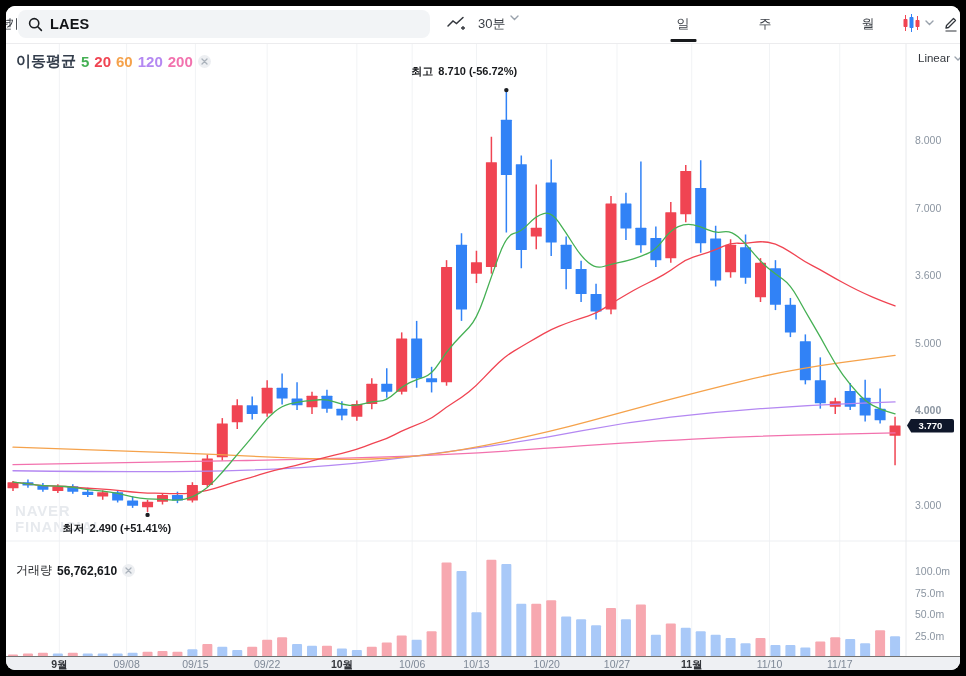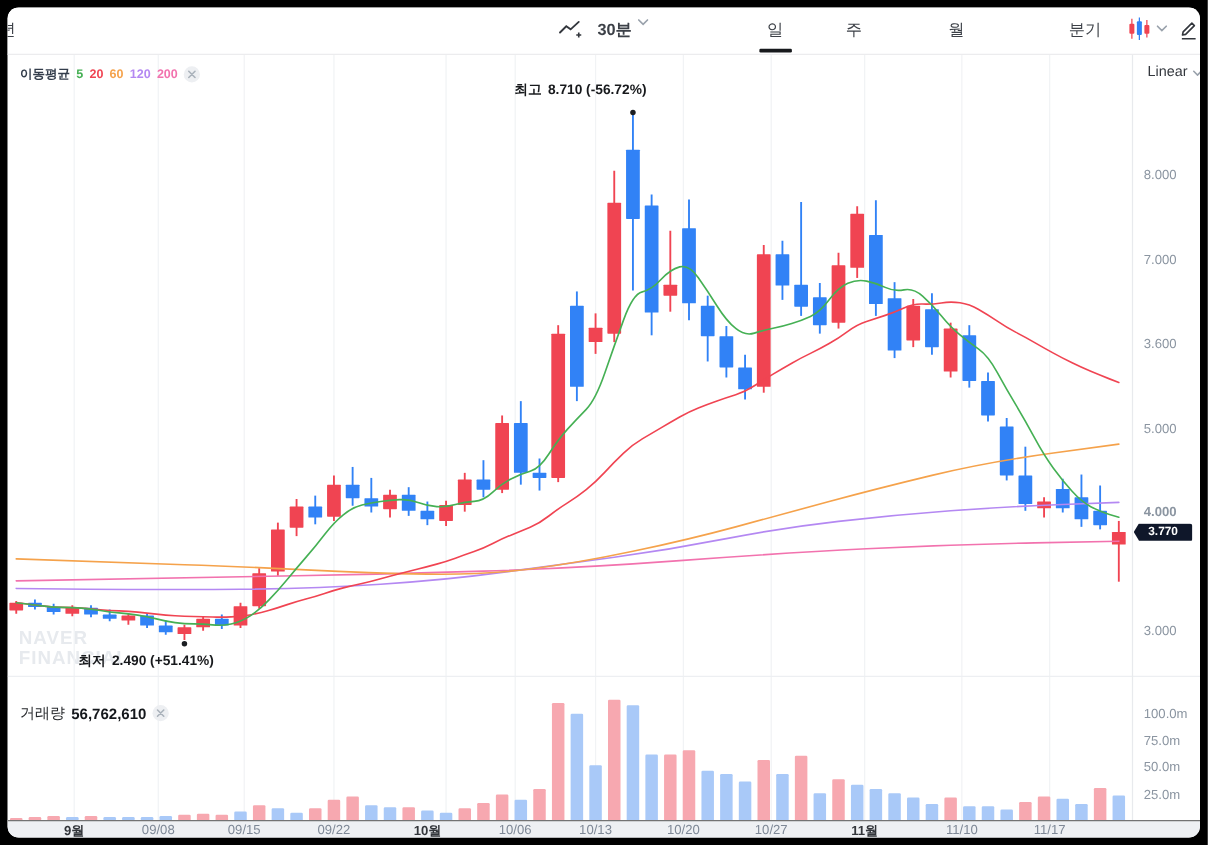--- a/index.html
+++ b/index.html
@@ -9,38 +9,38 @@
   
   .toolbar{position:absolute;left:0;top:0;width:954px;height:37px;background:#fff;
     border-bottom:1px solid #ececee;z-index:5;}
   .search{position:absolute;left:12px;top:4px;width:412px;height:28px;background:#f2f4f6;
     border-radius:8px;display:flex;align-items:center;cursor:text;}
   .search svg{margin-left:10px;}
   .search .sval{margin-left:7px;font-size:14.5px;font-weight:700;color:#111417;letter-spacing:.2px;}
   .toolbtn{position:absolute;top:6px;width:26px;height:24px;border:0;background:transparent;
     padding:0;cursor:pointer;display:flex;align-items:center;justify-content:center;}
   .tf-dd{position:absolute;left:472px;top:9px;display:flex;gap:5px;
-    font-size:13px;color:#3c4047;cursor:pointer;font-weight:bold;}
+    font-size:13px;color:#3c4047;cursor:pointer;}
   .tab{position:absolute;top:9px;transform:translateX(-50%);font-size:13px;color:#3c4047;
     cursor:pointer;white-space:nowrap;}
   .tab:nth-of-type(1){left:551px;font-weight:700;color:#101214;}
   .tab:nth-of-type(2){left:614px;}
   .tab:nth-of-type(3){left:677px;}
   .tab:nth-of-type(4){left:759px;}
   .tab:nth-of-type(5){left:862px;}
   .tab.selected::after{content:"";position:absolute;left:50%;transform:translateX(-50%);
     bottom:-9px;width:26px;height:3px;background:#17191c;border-radius:1px;}
   .ctype{position:absolute;left:896px;top:7px;display:flex;align-items:center;gap:4px;cursor:pointer;}
   .pencil{left:932px;}
   
   #chart-svg{position:absolute;left:0;top:0;z-index:2;}
   .watermark{position:absolute;left:9px;top:497px;z-index:1;font-size:15px;font-weight:800;
     color:#e7eaee;line-height:16px;letter-spacing:.8px;}
   .legend{position:absolute;left:10px;top:46px;z-index:6;display:flex;align-items:center;gap:5px;
-    font-size:10px;font-weight:700;}
+    font-size:15px;font-weight:700;}
   .legend .lt{color:#333d4b;}
   .closeicon{width:13px;height:13px;border-radius:50%;background:#edeff2;display:inline-flex;
     align-items:center;justify-content:center;cursor:pointer;}
   .linear{position:absolute;left:912px;top:46px;z-index:6;display:flex;align-items:center;gap:4px;
     font-size:11.5px;color:#33373d;cursor:pointer;}
   .anno{position:absolute;z-index:6;width:190px;font-size:11px;font-weight:700;
     color:#17191c;white-space:nowrap;}
   .anno .v{margin-left:5px;}
   .anno .c{margin-left:3px;}
   .badge{position:absolute;left:901px;z-index:7;width:47px;height:14px;background:#0f172a;
@@ -56,20 +56,27 @@
   .xlab{position:absolute;top:1px;transform:translateX(-50%);font-size:10.5px;color:#7e8896;
     white-space:nowrap;}
   .xlab.bold{font-weight:700;color:#33363b;}
 </style>
 </head>
 <body>
 
 <div class="panel">
 
   <div class="toolbar">
+    <div class="search">
+      <svg width="15" height="15" viewBox="0 0 15 15">
+        <circle cx="6.2" cy="6.2" r="4.6" fill="none" stroke="#1b1e22" stroke-width="1.6"></circle>
+        <line x1="9.8" y1="9.8" x2="13.4" y2="13.4" stroke="#1b1e22" stroke-width="1.6" stroke-linecap="round"></line>
+      </svg>
+      <span class="sval">LAES</span>
+    </div>
     <button class="toolbtn" style="left:437px;">
       <svg width="20" height="18" viewBox="0 0 20 18">
         <path d="M2 11 L7 6 L10.5 8.5 L17 2.5" fill="none" stroke="#33373d" stroke-width="1.5" stroke-linecap="round"></path>
         <line x1="15" y1="13" x2="19" y2="13" stroke="#33373d" stroke-width="1.3"></line>
         <line x1="17" y1="11" x2="17" y2="15" stroke="#33373d" stroke-width="1.3"></line>
       </svg>
     </button>
     <div class="tf-dd">
       <span>30분</span>
       <svg width="9" height="6" viewBox="0 0 9 6">

